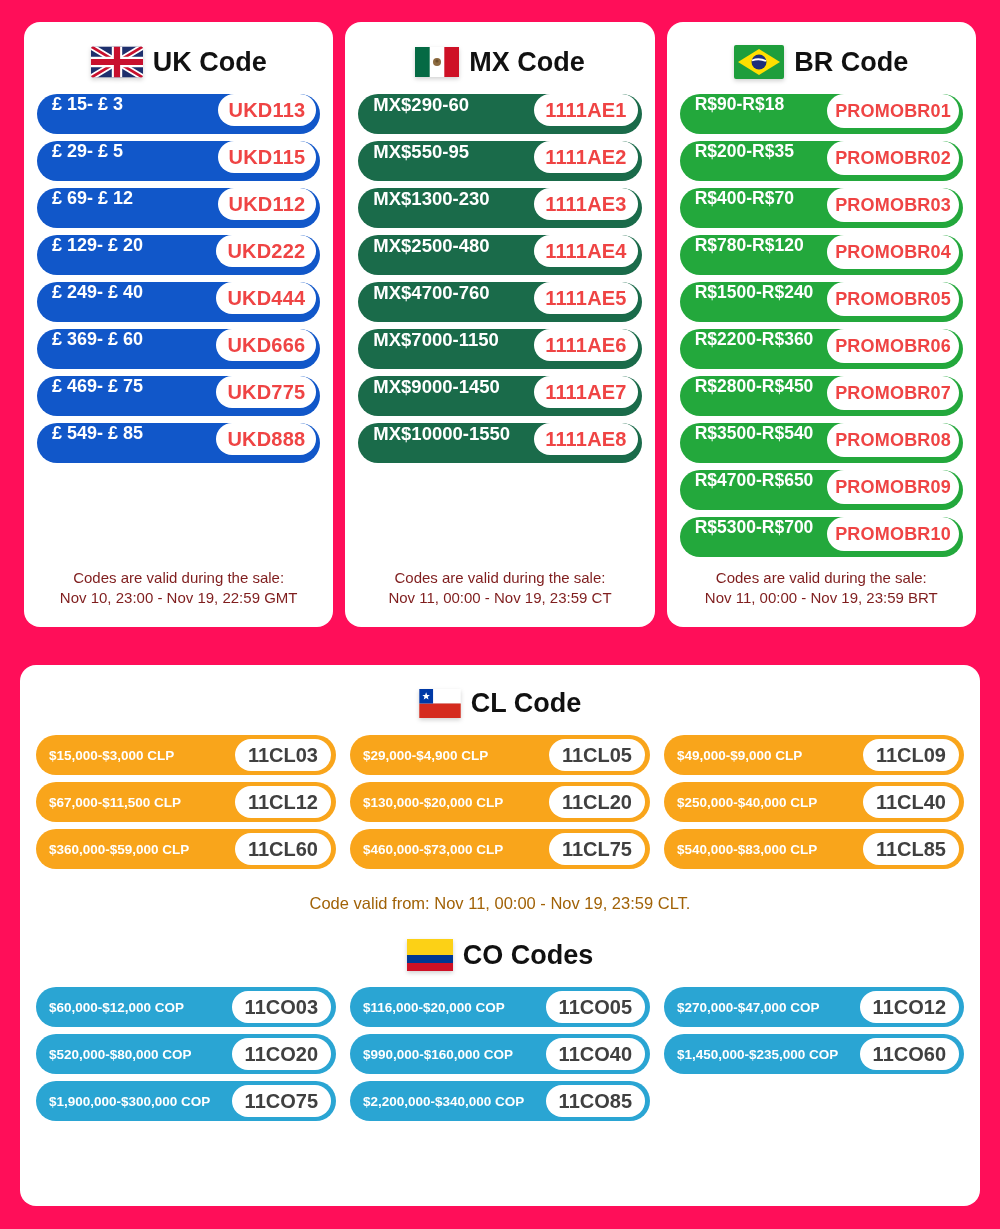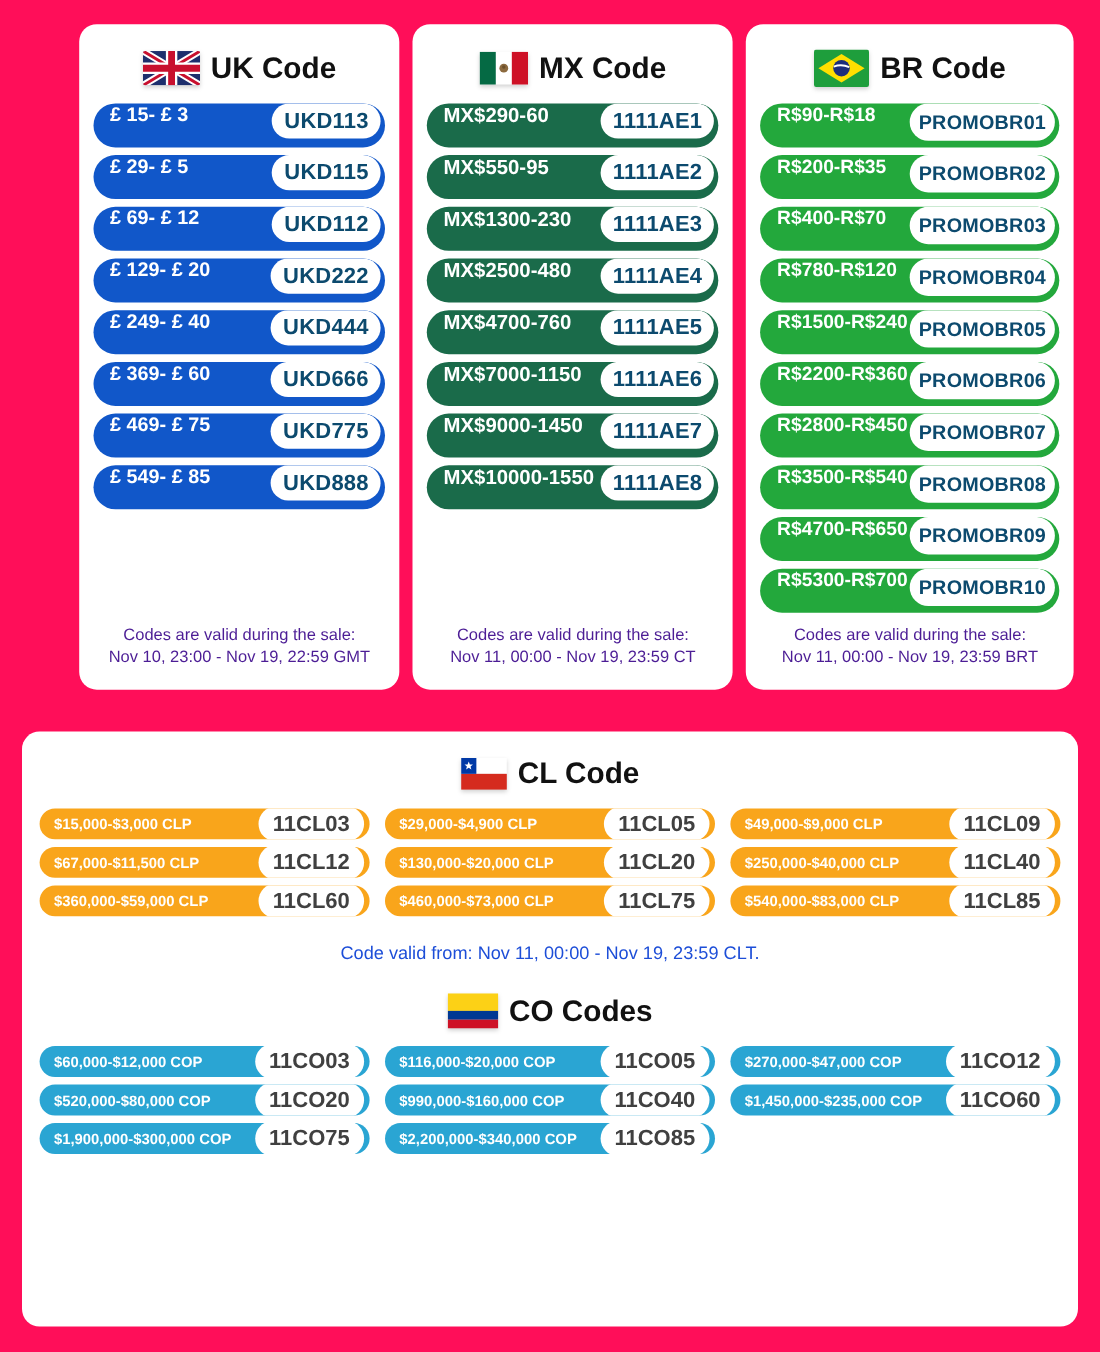--- a/index.html
+++ b/index.html
@@ -9,21 +9,20 @@
     background: #FF0E59;
     font-family: "Liberation Sans", sans-serif;
     color: #111;
   }
   .page { width: 1000px; height: 1229px; overflow: hidden; }
 
   
   .top-row {
     display: flex; gap: 12px;
     padding: 22px 24px 0 24px;
-    margin-left: 48px;
   }
   .card {
     background: #fff; border-radius: 16px;
     flex: 1 1 0; height: 605px;
     padding: 16px 13px 16px 13px;
     display: flex; flex-direction: column;
   }
   .card-header {
     display: flex; align-items: center; justify-content: center;
     gap: 10px; min-height: 48px; margin-bottom: 8px;
@@ -38,73 +37,73 @@
   .pill {
     height: 40px; border-radius: 20px;
     display: flex; align-items: flex-start; justify-content: space-between;
     padding: 0 4px 0 15px; overflow: hidden;
   }
   .offer {
     color: #fff; font-weight: 800; font-size: 18px;
     white-space: nowrap; margin-right: 2px;
   }
   .code {
-    background: #fff; color: #0c4a6e;
+    background: #fff; color: #ef4444;
     font-weight: 800; font-size: 20px;
     height: 32px; line-height: 32px; border-radius: 16px;
     padding: 0 11px; white-space: nowrap; flex-shrink: 0;
     letter-spacing: 0.2px;
   }
   .card--uk .pill { background: #1157C9; }
   .card--mx .pill { background: #1A6B4A; }
   .card--br .pill { background: #23A83C; }
   .card--br .offer { font-size: 17.5px; }
   .card--br .code  { font-size: 18px; padding: 0 8px; height: 34px; line-height: 34px; border-radius: 17px; }
   .card--mx .offer { font-size: 18.5px; }
 
   .card-footer {
     margin-top: auto; text-align: center;
-    font-size: 15px; line-height: 1.38; color: #4c1d95;
+    font-size: 15px; line-height: 1.38; color: #7f1d1d;
     padding-bottom: 2px;
   }
 
   
   .bottom-card {
     margin: 38px 20px 0 20px;
     background: #fff; border-radius: 16px;
     height: 541px; padding: 14px 16px 16px 16px;
   }
   .section-header {
     display: flex; align-items: center; justify-content: center;
     gap: 10px; min-height: 48px;
   }
   .grid3 {
     display: grid; grid-template-columns: repeat(3, 1fr);
     column-gap: 14px; row-gap: 7px; margin-top: 8px;
   }
   .bpill {
-    height: 28px; border-radius: 20px;
+    height: 40px; border-radius: 20px;
     display: flex; align-items: center; justify-content: space-between;
     padding: 0 5px 0 13px; overflow: hidden;
   }
   .blabel {
     color: #fff; font-weight: 800; font-size: 13.5px;
     white-space: nowrap; margin-right: 1px;
   }
   .bcode {
     background: #fff; color: #404040;
     font-weight: 800; font-size: 20px;
     height: 32px; line-height: 32px; border-radius: 16px;
     padding: 0 13px; white-space: nowrap; flex-shrink: 0;
   }
   .sec--cl .bpill { background: #F9A51B; }
   .sec--co .bpill { background: #2AA5D3; }
 
   .section-footer {
-    text-align: center; font-size: 16.5px; color: #1d4ed8;
+    text-align: center; font-size: 16.5px; color: #a16207;
     margin-top: 25px; margin-bottom: 18px;
   }
   .section-footer.last { margin-bottom: 0; margin-top: 27px; }
 </style>
 </head>
 <body>
 
 <div class="page">
 
   <div class="top-row">

